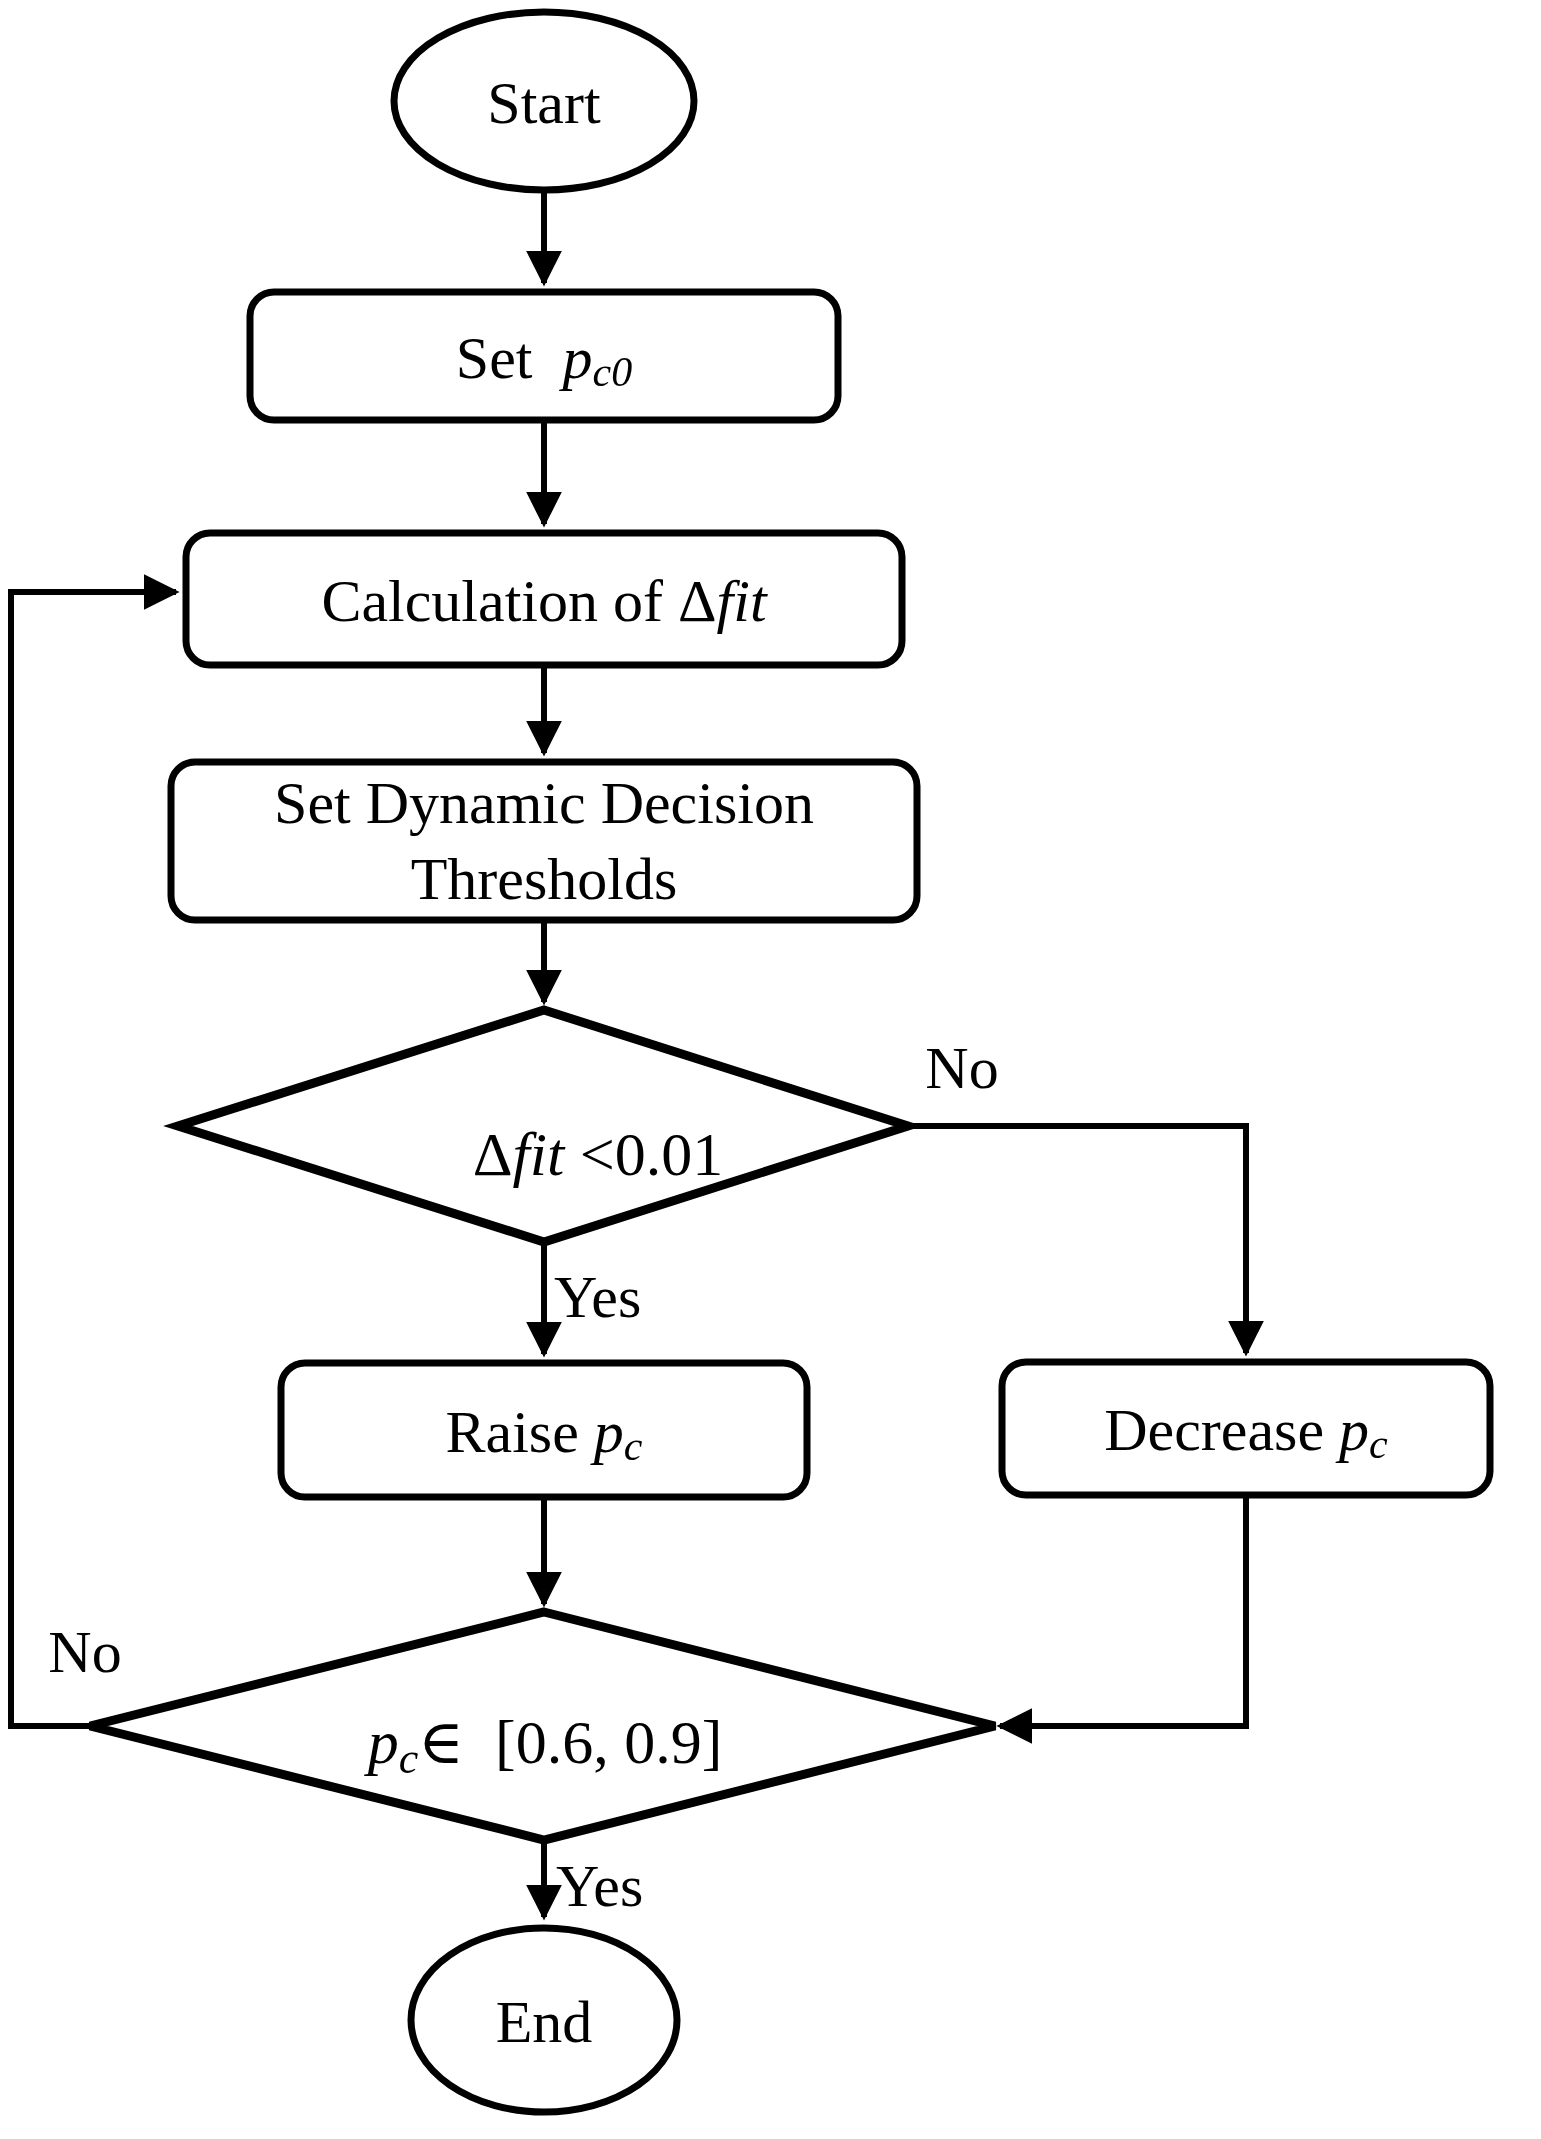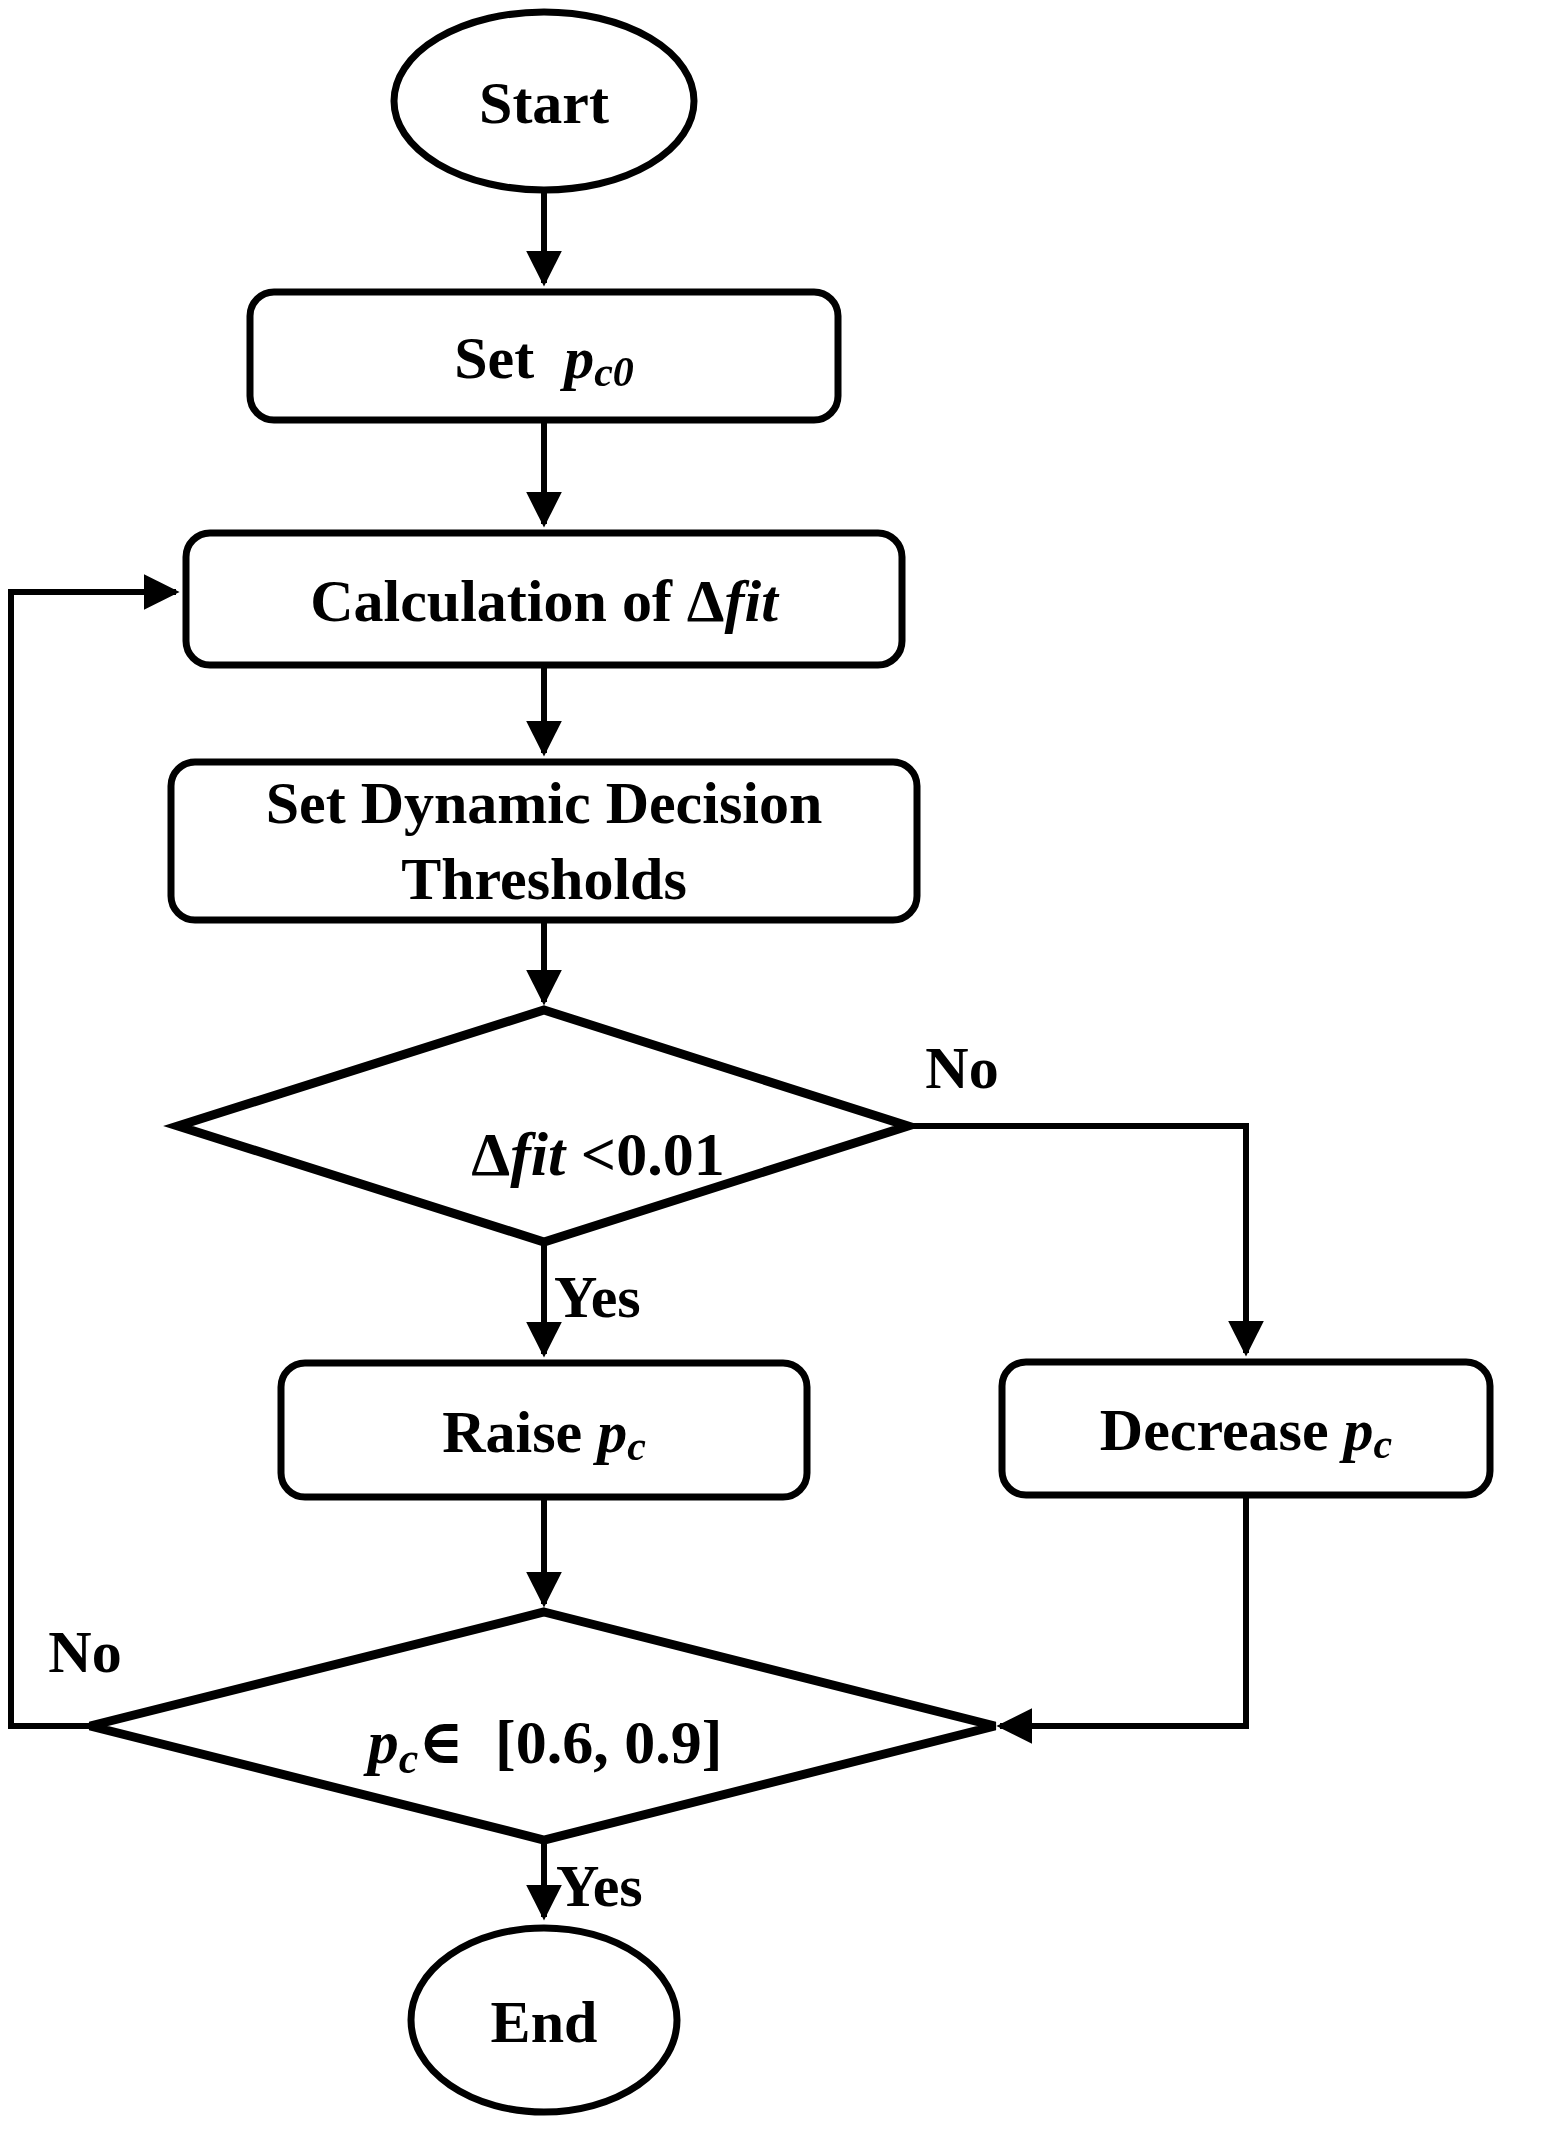--- a/index.html
+++ b/index.html
@@ -1,21 +1,21 @@
 <!DOCTYPE html>
 <html><head>
 <meta charset="utf-8">
 <style>
   html, body {
     margin: 0; padding: 0;
     background: #ffffff;
     width: 1541px; height: 2139px;
     font-family: "Liberation Serif", "DejaVu Serif", serif;
   }
-  #stage { position: relative; width: 1541px; height: 2139px; font-weight: bold; }
+  #stage { position: relative; width: 1541px; height: 2139px; }
   svg { display: block; }
   text, tspan {
     font-family: "Liberation Serif", "DejaVu Serif", serif;
     fill: #000000;
     white-space: pre;
   }
   .node-text { font-size: 60px; text-anchor: middle; dominant-baseline: central; }
   .diamond-text { font-size: 62px; text-anchor: middle; dominant-baseline: central; }
   .edge-label { font-size: 60px; dominant-baseline: central; }
   .lbl-mid { text-anchor: middle; }

